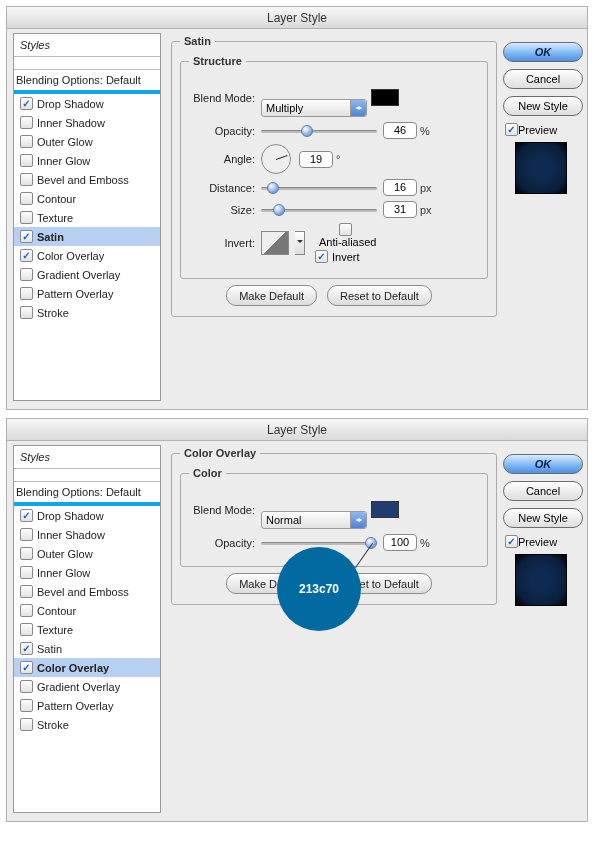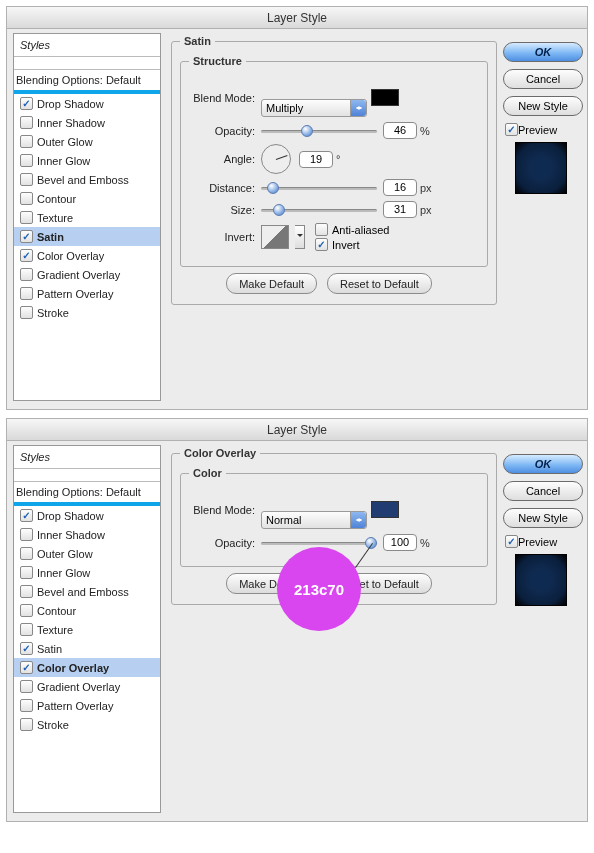--- a/index.html
+++ b/index.html
@@ -41,21 +41,21 @@
   .contour-thumb::before{content:"";position:absolute;left:0;bottom:0;right:0;top:0;background:linear-gradient(135deg,#eee 49%,#777 50%);}
   .contour-drop{width:10px;height:24px;border:1px solid #888;border-left:none;background:linear-gradient(#fff,#ddd);display:flex;align-items:center;justify-content:center;margin-right:10px;}
   .contour-drop::after{content:"";border:3px solid transparent;border-top-color:#333;}
   .pillbtn { height:21px; padding:0 12px; border:1px solid #8c8c8c; border-radius:10px; background:linear-gradient(#fdfdfd,#dcdcdc); color:#222; display:inline-flex; align-items:center; margin-right:10px;}
   .btnrow { display:flex; justify-content:center; margin-top:6px;}
   .sidebar-right{ width:86px; padding:6px 4px 0 0; overflow:hidden;}
   .aqua-btn{ width:80px; height:20px; border:1px solid #6b6b6b; border-radius:10px; margin:3px 0 7px auto; display:flex; align-items:center; justify-content:center; background:linear-gradient(#fdfdfd,#dedede);}
   .aqua-btn.primary{ background:linear-gradient(#d6ebff,#7fb8f4 55%,#4e8fe2); color:#02214a; font-weight:bold;font-style:italic;}
   .prev-row{ display:flex; align-items:center; margin:6px 0 6px 4px;}
   .preview-box{ width:52px;height:52px;border:1px solid #000; margin:4px 0 0 14px; display:flex;align-items:center;justify-content:center; background:radial-gradient(circle,#0f2a50 30%,#0a1f3c 72%,#000 100%);}
-  .callout{position:absolute; width:84px;height:84px;border-radius:50%;background:#d946ef;color:#fff;display:flex;align-items:center;justify-content:center;font-size:15px;font-weight:bold;}
+  .callout{position:absolute; width:84px;height:84px;border-radius:50%;background:#0369a1;color:#fff;display:flex;align-items:center;justify-content:center;font-size:12px;font-weight:bold;}
   .callout-line{position:absolute;background:#333;height:1px;}
 </style>
 </head>
 <body>
 
 <div id="root">
     <div class="dialog">
       <div class="titlebar">Layer Style</div>
       <div class="body">
         <div class="styles-panel">
@@ -154,21 +154,21 @@
                   <div class="thumb" style="left: 12.48px;"></div>
                 </div>
                 <div class="numbox">31</div>
                 <span class="unit">px</span>
               </div>
               <div class="row">
                 <span class="lbl">Invert:</span>
                 <div class="contour-thumb"></div>
                 <div class="contour-drop"></div>
                 <div>
-                  <div class="row" style="margin: 0px;">
+                  <div class="row" style="margin: 0px; flex-direction: column;">
                     <span class="chk"></span>
                     <span style="margin-left: 4px;">Anti-aliased</span>
                   </div>
                   <div class="row" style="margin: 2px 0px 0px;">
                     <span class="chk on"></span>
                     <span style="margin-left: 4px;">Invert</span>
                   </div>
                 </div>
               </div>
             </fieldset>

